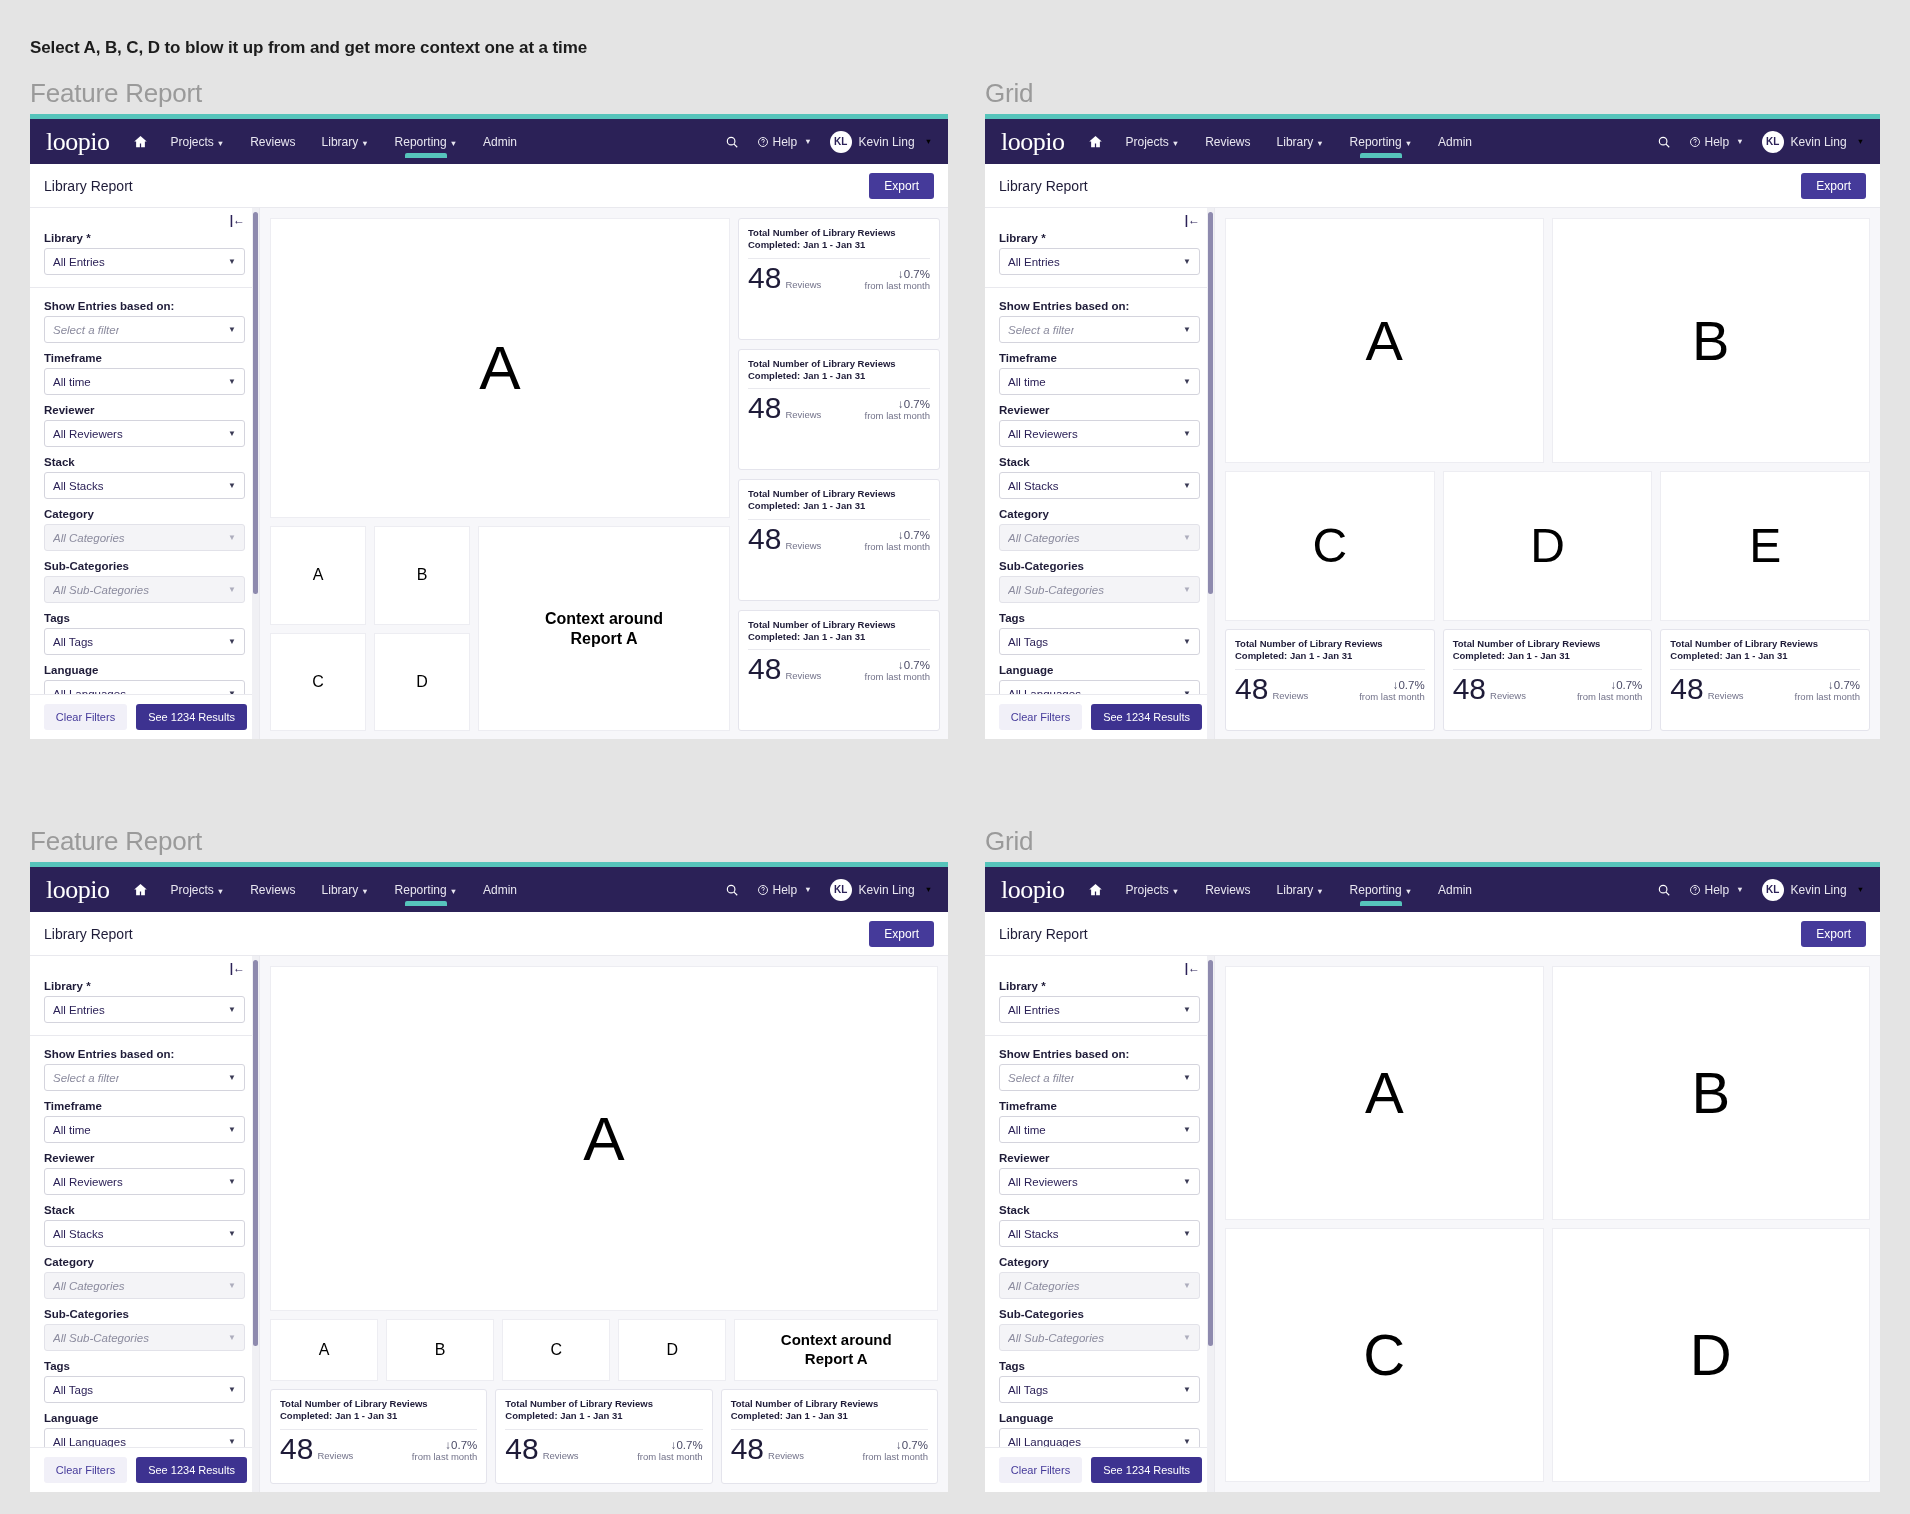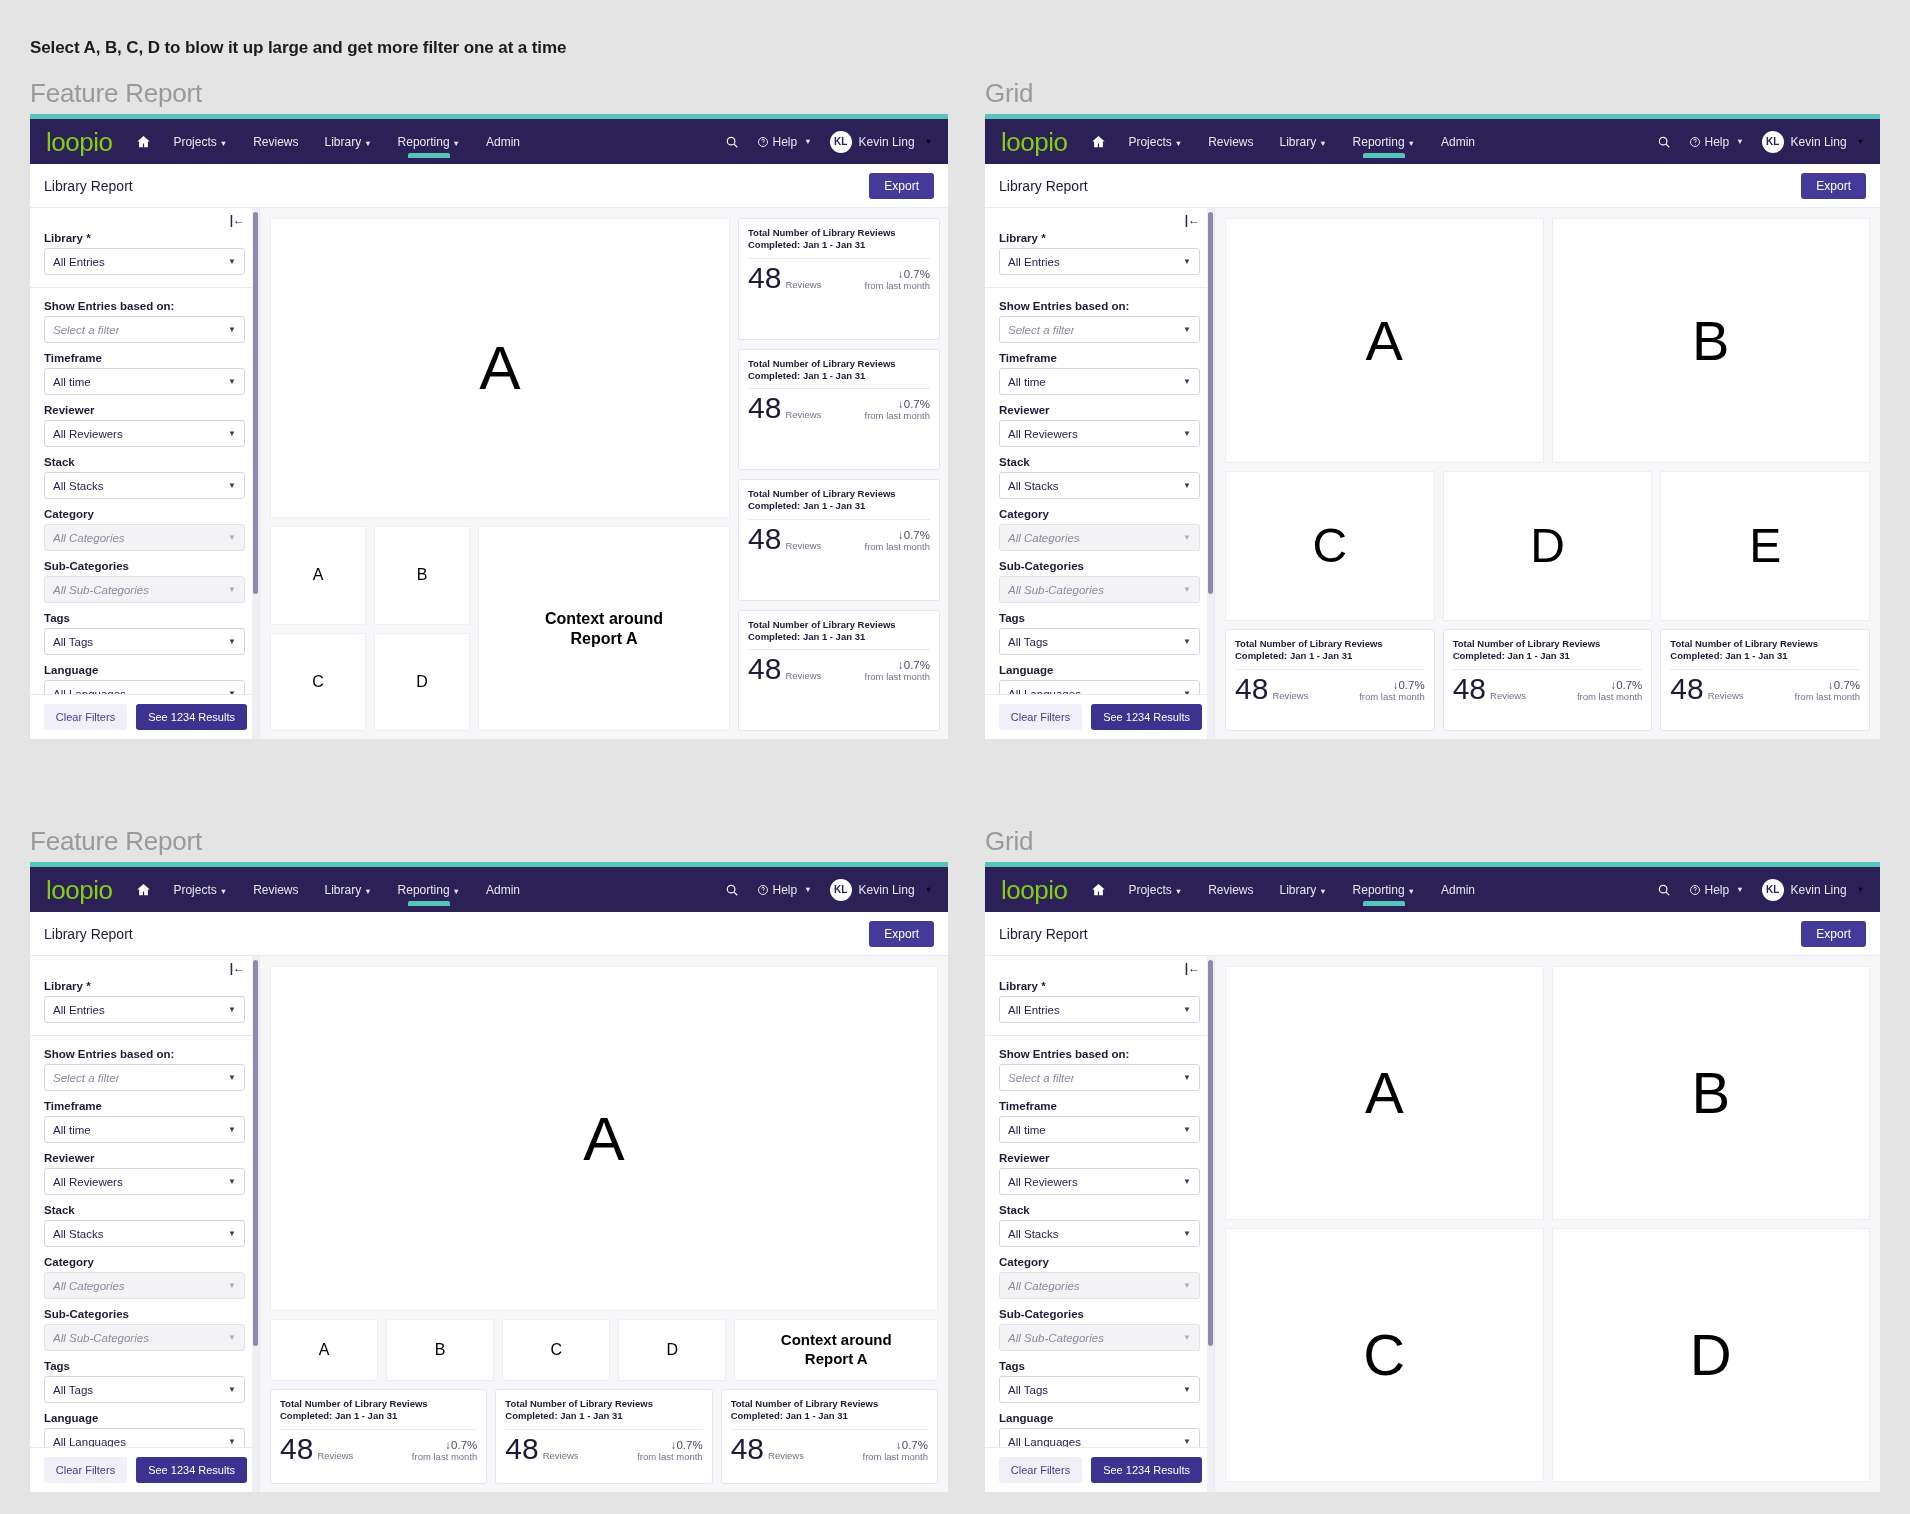--- a/index.html
+++ b/index.html
@@ -24,21 +24,21 @@
 
   
   .mock { background: #ffffff; display: flex; flex-direction: column; }
   .teal-bar { height: 5px; background: #56c4bb; flex: 0 0 auto; }
 
   .navbar {
     background: #2b2157; display: flex; align-items: center;
     position: relative; flex: 0 0 auto;
   }
   .logo {
-    color: #84cc16; font-family: Liberation Sans, sans-serif;
+    color: #ffffff; font-family: Liberation Serif, serif;
     letter-spacing: -0.5px; line-height: 1;
   }
   .nav-links { display: flex; align-items: center; }
   .nav-link {
     color: #e8e6f0; white-space: nowrap; position: relative;
   }
   .nav-link.active::after {
     content: ""; position: absolute; left: 50%; transform: translateX(-50%);
     bottom: -9px; width: 42px; height: 5px; background: #56c4bb;
     border-radius: 2px 2px 0 0;
@@ -124,21 +124,21 @@
   .metric-unit { color: #73738a; }
   .metric-delta { margin-left: auto; text-align: right; }
   .metric-pct { color: #4a4a66; white-space: nowrap; }
   .metric-sub { color: #73738a; white-space: nowrap; }
 </style>
 </head>
 <body>
 
 <div class="page">
 
-  <div class="instruction">Select A, B, C, D to blow it up large and get more filter one at a time</div>
+  <div class="instruction">Select A, B, C, D to blow it up from and get more context one at a time</div>
 
   <div style="position:absolute;left:30px;top:78px;">
     <div class="panel-title">Feature Report</div>
   </div>
   <div class="mock" id="mock1" style="position:absolute;left:30px;top:114px;width:918px;height:625px;">
     <div class="teal-bar"></div>
     <div class="navbar" style="height:45px;padding:0 16px;">
       <div class="logo" style="font-size:26px;margin-right:24px;">loopio</div>
       <span class="home-icon" style="margin-right:22px;">
         <svg width="15" height="15" viewBox="0 0 24 24" fill="#ffffff">

